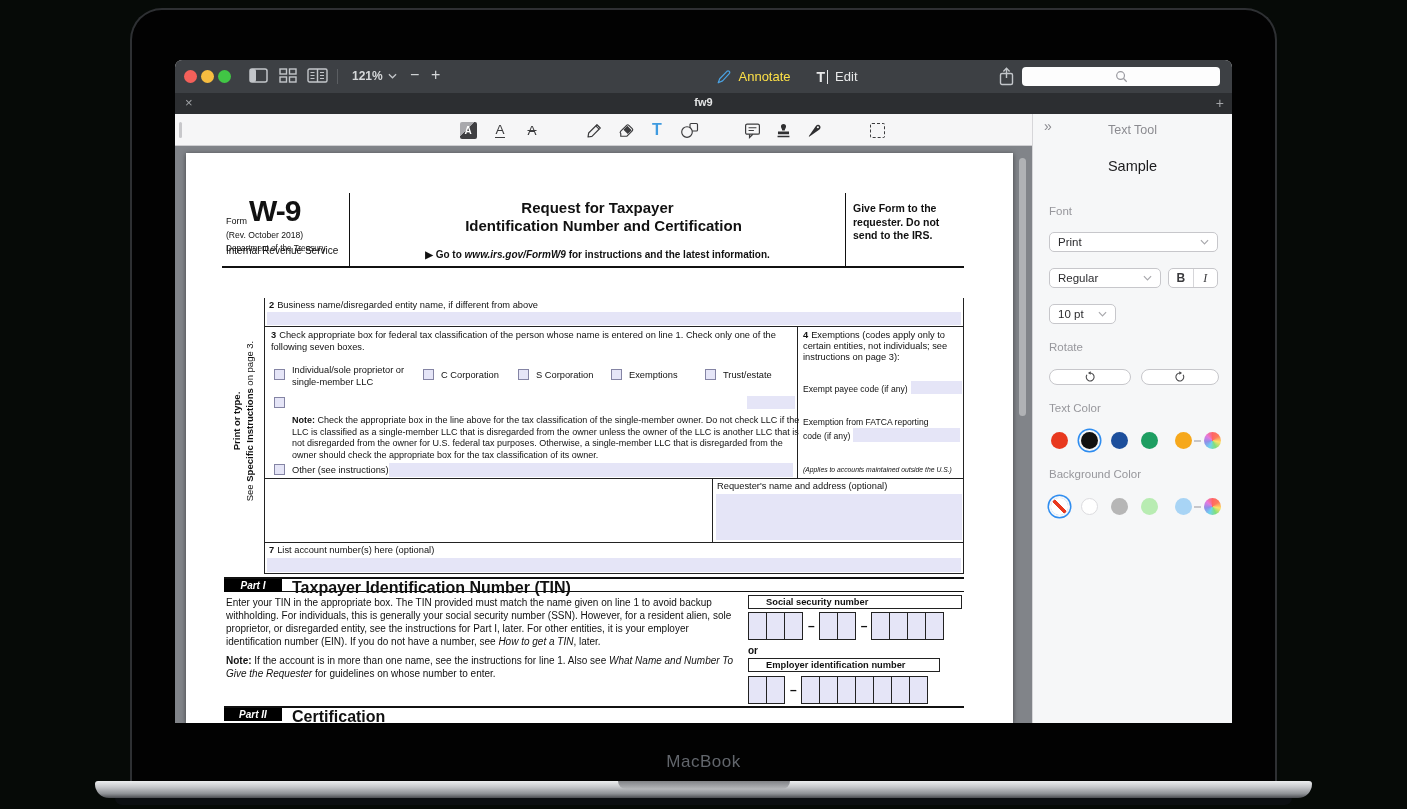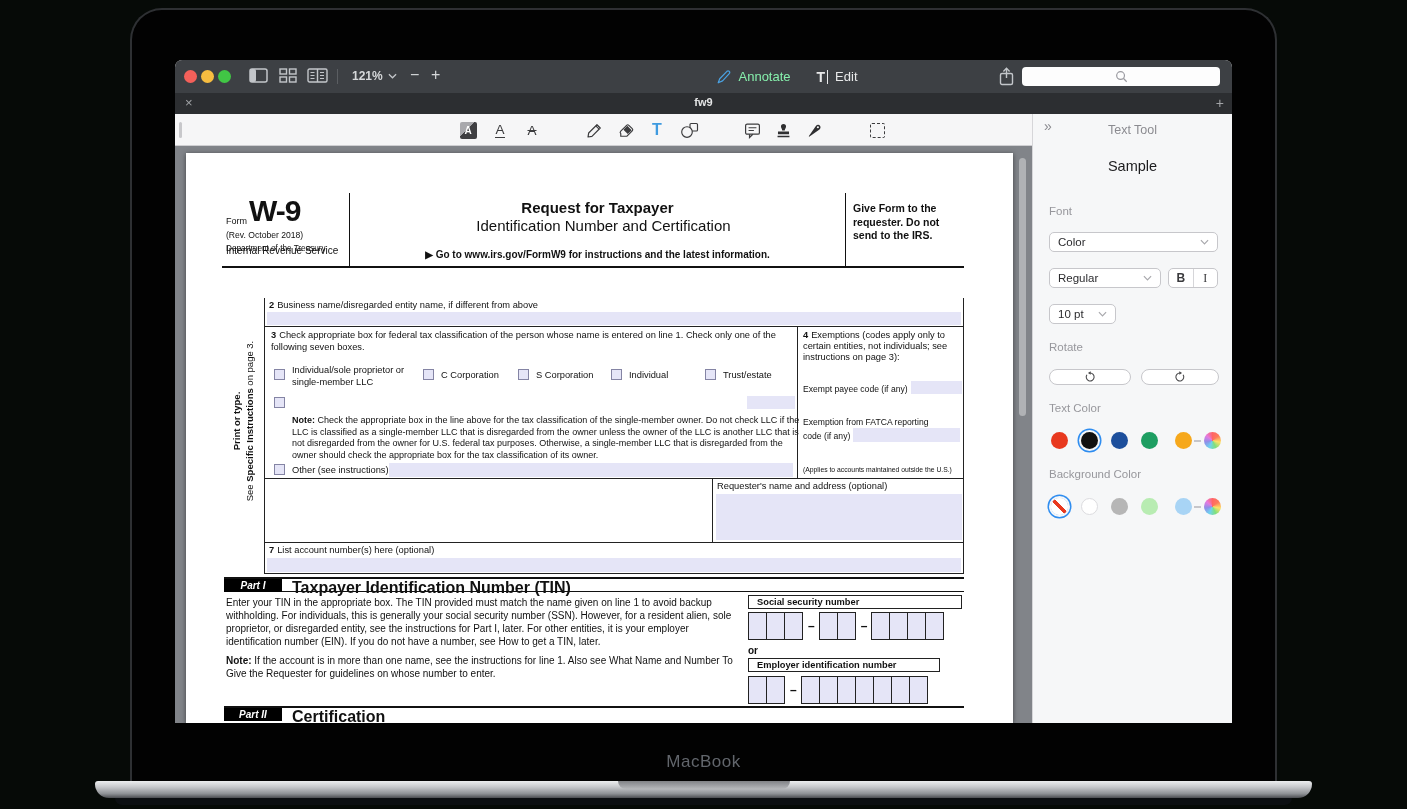--- a/index.html
+++ b/index.html
@@ -61,32 +61,32 @@
              display:flex; align-items:center; justify-content:center; }
   .swatch { position:absolute; width:17px; height:17px; border-radius:50%; }
   .swatch.selected { box-shadow:0 0 0 2px #f6f7f8, 0 0 0 3.5px #2e8df0; }
   .wheel { background:conic-gradient(#f66,#fd7a5a,#fde066,#7ee07e,#6fd2f0,#8f8fe8,#e67ae0,#f66); }
   .sw-dash { position:absolute; width:7px; height:2px; background:#c6c6ca; }
 
   
   .f9 { font-size:9.3px; line-height:11.5px; }
   .fld { position:absolute; background:#e5e5f7; }
   .cb { position:absolute; width:11px; height:11px; background:#e5e5f7; border:1px solid #8484a4; }
-  .bold { font-weight:bold; } .ital { }
+  .bold { font-weight:bold; } .ital { font-style:italic; }
   .hcell { position:absolute; top:0; height:100%; }
   .row { position:absolute; left:78px; width:700px; border-left:1px solid #222; border-right:1px solid #222; border-bottom:1px solid #222; }
   .num { font-weight:bold; margin-right:3px; }
   .partbar { position:absolute; left:38px; width:740px; height:15px; border-top:2px solid #111; }
   .partbox { position:absolute; left:0; top:0; width:58px; height:13px; background:#000; color:#fff;
              font-weight:bold; font-style:italic; font-size:10px; text-align:center; line-height:13px; }
   .parttitle { position:absolute; left:68px; top:0; font-weight:bold; font-size:16px; }
   .tincell { width:19px; height:28px; background:#e5e5f7; border:1px solid #222; margin-left:-1px; }
   .tinrow { position:absolute; display:flex; align-items:center; }
   .tindash { font-weight:bold; font-size:12px; margin:0 5px; }
-  .tinlabel { position:absolute; border:1px solid #222; font-weight:bold; font-size:9.3px; line-height:12px; padding-left:8px; height:14px; }
+  .tinlabel { position:absolute; border:1px solid #222; font-weight:bold; font-size:9.3px; line-height:12px; padding-left:17px; height:14px; }
   .vwrap { position:absolute; left:36px; top:115px; width:42px; height:306px; display:flex; align-items:center; justify-content:center; }
   .vtext { transform:rotate(-90deg); text-align:center; font-size:9.5px; line-height:13px; white-space:nowrap; }
 </style>
 </head>
 <body>
 
 <div class="laptop">
   <div class="brand">MacBook</div>
 </div>
 <div class="base"></div>
@@ -129,21 +129,21 @@
     <div class="tb-text" style="left:177px;display:flex;align-items:center;gap:5px">
       <span style="font-weight:bold">121%</span>
       <svg width="9" height="6" viewBox="0 0 10 6">
           <path d="M1 1 L5 5 L9 1" fill="none" stroke="#c3c6ca" stroke-width="1.4"></path>
         </svg>
     </div>
     <span class="tb-text" style="left:235px;font-size:16px;top:6px">−</span>
     <span class="tb-text" style="left:256px;font-size:16px;top:6px">+</span>
 
     <div class="center-tabs">
-      <div class="mode-tab" style="color:#86efac">
+      <div class="mode-tab" style="color:#fde047">
         <svg width="16" height="16" viewBox="0 0 18 18">
             <path d="M2.5 15.5 L4.2 11 L12.3 2.6 C13.8 1.2 16.4 2.8 15.2 4.9 L7.4 13.4 Z" fill="none" stroke="#4aa0e0" stroke-width="1.4" stroke-linejoin="round"></path>
           </svg>
         <span>Annotate</span>
       </div>
       <div class="mode-tab" style="color:#e8e9ea">
         <span style="display:flex;align-items:center">
           <span style="font-size:14px;font-weight:bold">T</span>
           <span style="display:inline-block;width:1px;height:14px;background:#e8e9ea;margin-left:2px"></span>
         </span>
@@ -244,21 +244,21 @@
           <div class="abs" style="left:36px;top:40px;width:742px;height:75px;border-bottom:2px solid #111">
             <div class="hcell" style="left:0;width:128px;border-right:1px solid #111">
               <span class="abs" style="left:4px;top:23px;font-size:9px">Form</span>
               <span class="abs" style="left:27px;top:1px;font-size:30px;font-weight:bold;letter-spacing:-1px">W-9</span>
               <span class="abs" style="left:4px;top:37px;font-size:8.6px">(Rev. October 2018)</span>
               <span class="abs" style="left:4px;top:51px;font-size:8.2px">Department of the Treasury</span>
               <span class="abs" style="left:4px;top:52px;font-size:10px">Internal Revenue Service</span>
             </div>
             <div class="hcell" style="left:128px;width:496px;border-right:1px solid #111;text-align:center">
               <div class="abs" style="left:0;right:0;top:6px;font-size:15px;font-weight:bold">Request for Taxpayer</div>
-              <div class="abs" style="left:12px;right:0;top:24px;font-size:15px;font-weight:normal">Identification Number and Certification</div>
+              <div class="abs" style="left:12px;right:0;top:24px;font-size:15px;font-weight:bold">Identification Number and Certification</div>
               <div class="abs" style="left:0;right:0;top:56px;font-size:10px;font-weight:bold">
                 <span>▶</span>
                 <span>Go to </span><span class="ital">www.irs.gov/FormW9</span><span> for instructions and the latest information.</span>
               </div>
             </div>
             <div class="hcell" style="left:624px;width:118px">
               <div class="abs" style="left:7px;top:9px;width:106px;font-size:10.5px;font-weight:bold;line-height:13.5px">Give Form to the requester. Do not send to the IRS.</div>
             </div>
           </div>
 
@@ -278,21 +278,21 @@
           <div class="row f9" style="top:174px;height:152px">
             <div class="abs" style="left:6px;top:3px;width:524px"><span class="num">3</span><span>Check appropriate box for federal tax classification of the person whose name is entered on line 1. Check only one of the following seven boxes.</span></div>
 
             <div class="cb" style="left:9px;top:42px"></div>
             <div class="abs" style="left:27px;top:38px;width:132px">Individual/sole proprietor or single-member LLC</div>
             <div class="cb" style="left:158px;top:42px"></div>
             <div class="abs" style="left:176px;top:43px">C Corporation</div>
             <div class="cb" style="left:253px;top:42px"></div>
             <div class="abs" style="left:271px;top:43px">S Corporation</div>
             <div class="cb" style="left:346px;top:42px"></div>
-            <div class="abs" style="left:364px;top:43px">Individual</div>
+            <div class="abs" style="left:364px;top:43px">Exemptions</div>
             <div class="cb" style="left:440px;top:42px"></div>
             <div class="abs" style="left:458px;top:43px">Trust/estate</div>
 
             <div class="cb" style="left:9px;top:70px"></div>
             <div class="fld" style="left:482px;top:69px;width:48px;height:13px"></div>
 
             <div class="abs" style="left:27px;top:88px;width:514px;font-size:9px;line-height:11.6px"><span class="bold">Note:</span><span> Check the appropriate box in the line above for the tax classification of the single-member owner.  Do not check LLC if the LLC is classified as a single-member LLC that is disregarded from the owner unless the owner of the LLC is another LLC that is not disregarded from the owner for U.S. federal tax purposes. Otherwise, a single-member LLC that is disregarded from the owner should check the appropriate box for the tax classification of its owner.</span></div>
 
             <div class="cb" style="left:9px;top:137px"></div>
             <div class="abs" style="left:27px;top:138px;white-space:nowrap">Other (see instructions) ▶</div>
@@ -373,21 +373,21 @@
       </div>
     </div>
 
     <div class="panel">
       <span class="abs" style="left:11px;top:4px;color:#8b8b90;font-size:14px">»</span>
       <div class="abs" style="left:0;right:0;top:9px;text-align:center;color:#8b8b90;font-size:12.5px">Text Tool</div>
       <div class="abs" style="left:0;right:0;top:44px;text-align:center;color:#1c1c1e;font-size:14.5px">Sample</div>
 
       <span class="p-label" style="top:91px">Font</span>
       <div class="dropdown" style="left:16px;top:118px;width:169px">
-        <span>Color</span>
+        <span>Print</span>
         <svg width="9" height="6" viewBox="0 0 10 6">
             <path d="M1 1 L5 5 L9 1" fill="none" stroke="#a8a8ac" stroke-width="1.3"></path>
           </svg>
       </div>
       <div class="dropdown" style="left:16px;top:154px;width:112px">
         <span>Regular</span>
         <svg width="9" height="6" viewBox="0 0 10 6">
             <path d="M1 1 L5 5 L9 1" fill="none" stroke="#a8a8ac" stroke-width="1.3"></path>
           </svg>
       </div>

